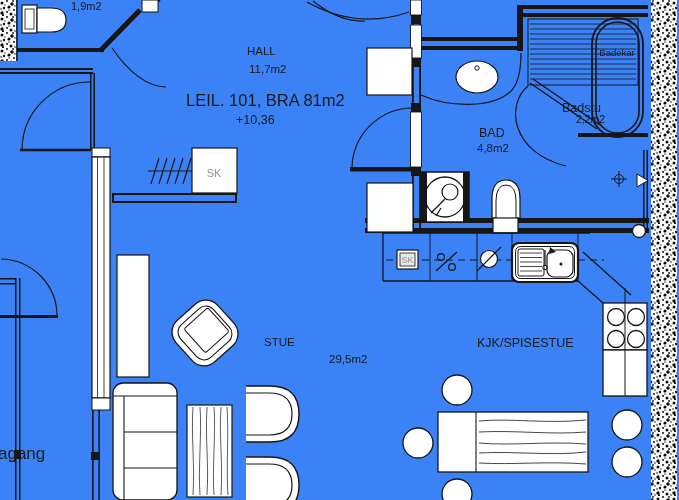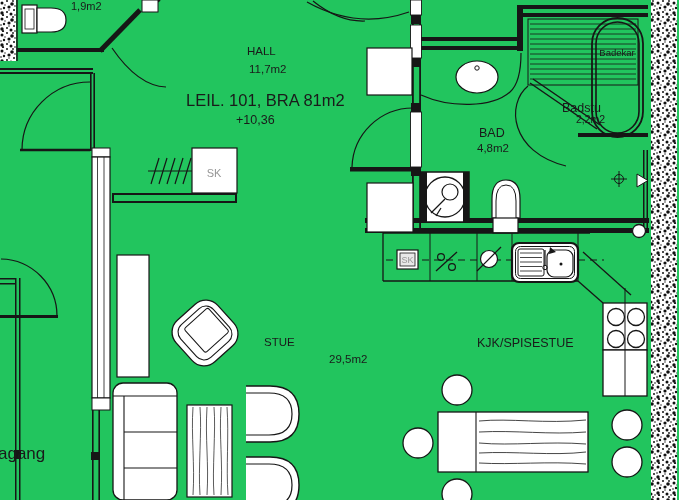--- a/index.html
+++ b/index.html
@@ -1,16 +1,16 @@
 <!DOCTYPE html>
 <html><head>
 <meta charset="utf-8">
 <style>
   html,body{margin:0;padding:0;background:#fff;}
-  .plan-wrap{position:relative;width:679px;height:500px;background:#22c55e;overflow:hidden;}
+  .plan-wrap{position:relative;width:679px;height:500px;background:#3b82f6;overflow:hidden;}
   svg{display:block;}
   text{font-family:"Liberation Sans","DejaVu Sans",sans-serif;fill:#1a1a1a;}
   .muted{fill:#969696;}
   .ln{stroke:#161616;fill:none;}
   .fl{fill:#161616;stroke:none;}
   .wh{fill:#ffffff;}
 </style>
 </head>
 <body>
 

